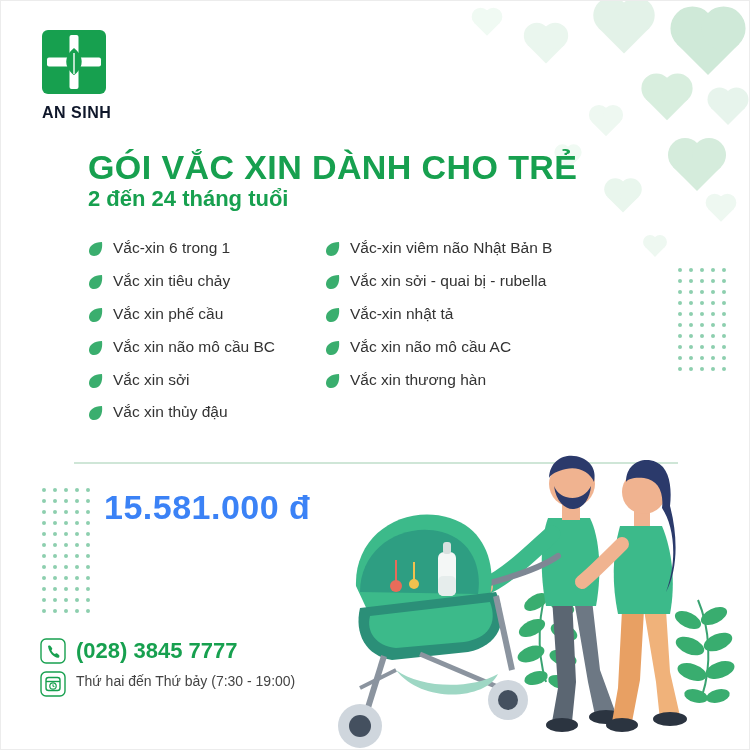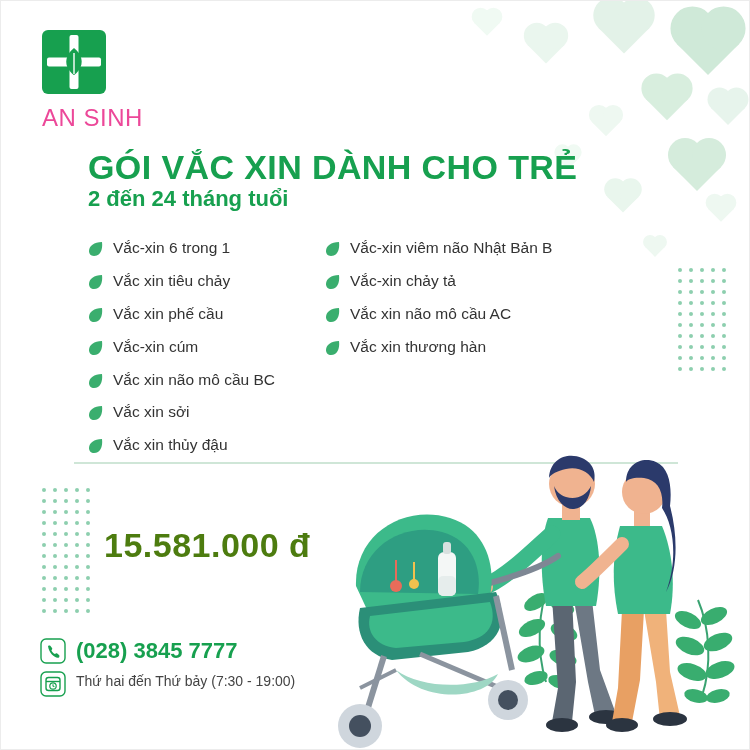--- a/index.html
+++ b/index.html
@@ -36,21 +36,21 @@
     width:64px; height:64px; background:#17a04f; border-radius:6px;
     position:relative;
   }
   .logo-cross-v{ position:absolute; left:50%; top:5px; width:9px; height:54px; background:#fff; transform:translateX(-50%); border-radius:2px;}
   .logo-cross-h{ position:absolute; top:50%; left:5px; height:9px; width:54px; background:#fff; transform:translateY(-50%); border-radius:2px;}
   .logo-leaf{
     position:absolute; left:50%; top:50%; transform:translate(-50%,-50%);
     width:26px; height:30px;
   }
   .logo-text{
-    margin-top:10px; color:#ec4899; font-weight:normal; font-size:24px; letter-spacing:.5px;
+    margin-top:10px; color:#0f172a; font-weight:bold; font-size:16px; letter-spacing:.5px;
   }
 
   
   .title{
     position:absolute; left:88px; top:148px;
     color:#17a04f; font-size:34px; font-weight:bold; letter-spacing:.4px;
   }
   .subtitle{
     position:absolute; left:88px; top:186px;
     color:#17a04f; font-size:22px; font-weight:bold;
@@ -65,21 +65,21 @@
   .li-text{ color:#333333; font-size:15.5px; line-height:1.25; white-space:nowrap; }
 
   
   .divider{
     position:absolute; left:74px; top:462px; width:604px; height:2px; background:#cfe6d7;
   }
 
   
   .price{
     position:absolute; left:104px; top:488px;
-    color:#4d7c0f; font-size:34px; font-weight:bold; letter-spacing:.5px;margin-top:38px;
+    color:#3b82f6; font-size:34px; font-weight:bold; letter-spacing:.5px;
   }
 
   
   .contact{ position:absolute; left:40px; top:638px; }
   .c-row{ display:flex; align-items:flex-start; margin-bottom:7px; }
   .c-ico{ width:26px; height:26px; flex:none; margin-right:10px; }
   .phone{ color:#17a04f; font-size:22px; font-weight:bold; line-height:26px; }
   .hours{ color:#444; font-size:14px; line-height:1.55; }
 
   
@@ -253,26 +253,20 @@
   <div class="li">
     <svg class="li-icon" viewBox="0 0 16 16">
         <path d="M14 1 C6 1 1 5 1 10 C1 13 3 15 6 15 C12 15 15 9 14 1 Z" fill="#3aae6e"></path>
       </svg>
     <span class="li-text">Vắc xin phế cầu</span>
   </div>
   <div class="li">
     <svg class="li-icon" viewBox="0 0 16 16">
         <path d="M14 1 C6 1 1 5 1 10 C1 13 3 15 6 15 C12 15 15 9 14 1 Z" fill="#3aae6e"></path>
       </svg>
-    <span class="li-text">Vắc-xin cúm</span>
-  </div>
-  <div class="li">
-    <svg class="li-icon" viewBox="0 0 16 16">
-        <path d="M14 1 C6 1 1 5 1 10 C1 13 3 15 6 15 C12 15 15 9 14 1 Z" fill="#3aae6e"></path>
-      </svg>
     <span class="li-text">Vắc xin não mô cầu BC</span>
   </div>
   <div class="li">
     <svg class="li-icon" viewBox="0 0 16 16">
         <path d="M14 1 C6 1 1 5 1 10 C1 13 3 15 6 15 C12 15 15 9 14 1 Z" fill="#3aae6e"></path>
       </svg>
     <span class="li-text">Vắc xin sởi</span>
   </div>
   <div class="li">
     <svg class="li-icon" viewBox="0 0 16 16">
@@ -286,21 +280,27 @@
   <div class="li">
     <svg class="li-icon" viewBox="0 0 16 16">
         <path d="M14 1 C6 1 1 5 1 10 C1 13 3 15 6 15 C12 15 15 9 14 1 Z" fill="#3aae6e"></path>
       </svg>
     <span class="li-text">Vắc-xin viêm não Nhật Bản B</span>
   </div>
   <div class="li">
     <svg class="li-icon" viewBox="0 0 16 16">
         <path d="M14 1 C6 1 1 5 1 10 C1 13 3 15 6 15 C12 15 15 9 14 1 Z" fill="#3aae6e"></path>
       </svg>
-    <span class="li-text">Vắc-xin chảy tả</span>
+    <span class="li-text">Vắc xin sởi - quai bị - rubella</span>
+  </div>
+  <div class="li">
+    <svg class="li-icon" viewBox="0 0 16 16">
+        <path d="M14 1 C6 1 1 5 1 10 C1 13 3 15 6 15 C12 15 15 9 14 1 Z" fill="#3aae6e"></path>
+      </svg>
+    <span class="li-text">Vắc-xin nhật tả</span>
   </div>
   <div class="li">
     <svg class="li-icon" viewBox="0 0 16 16">
         <path d="M14 1 C6 1 1 5 1 10 C1 13 3 15 6 15 C12 15 15 9 14 1 Z" fill="#3aae6e"></path>
       </svg>
     <span class="li-text">Vắc xin não mô cầu AC</span>
   </div>
   <div class="li">
     <svg class="li-icon" viewBox="0 0 16 16">
         <path d="M14 1 C6 1 1 5 1 10 C1 13 3 15 6 15 C12 15 15 9 14 1 Z" fill="#3aae6e"></path>

